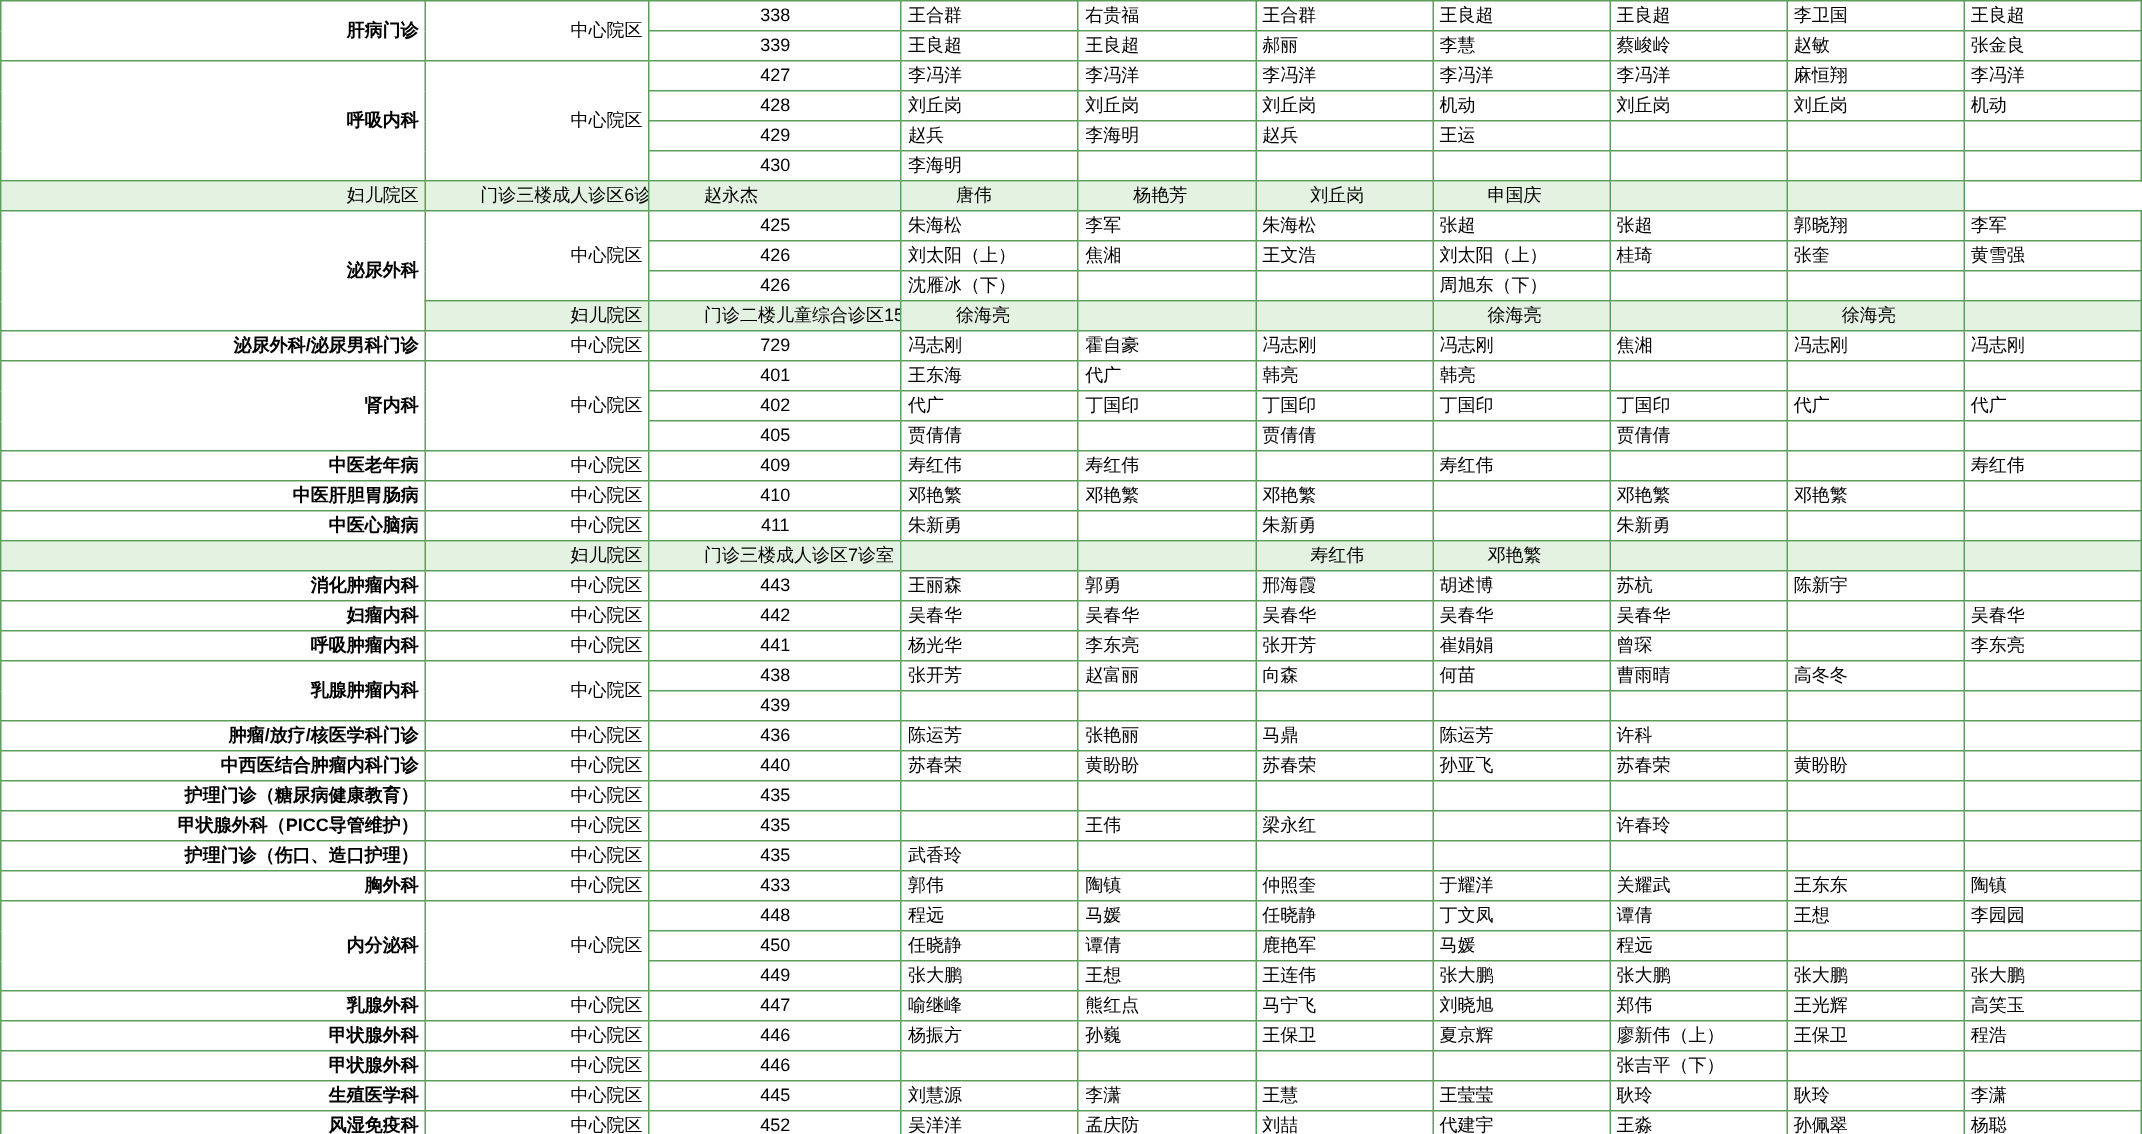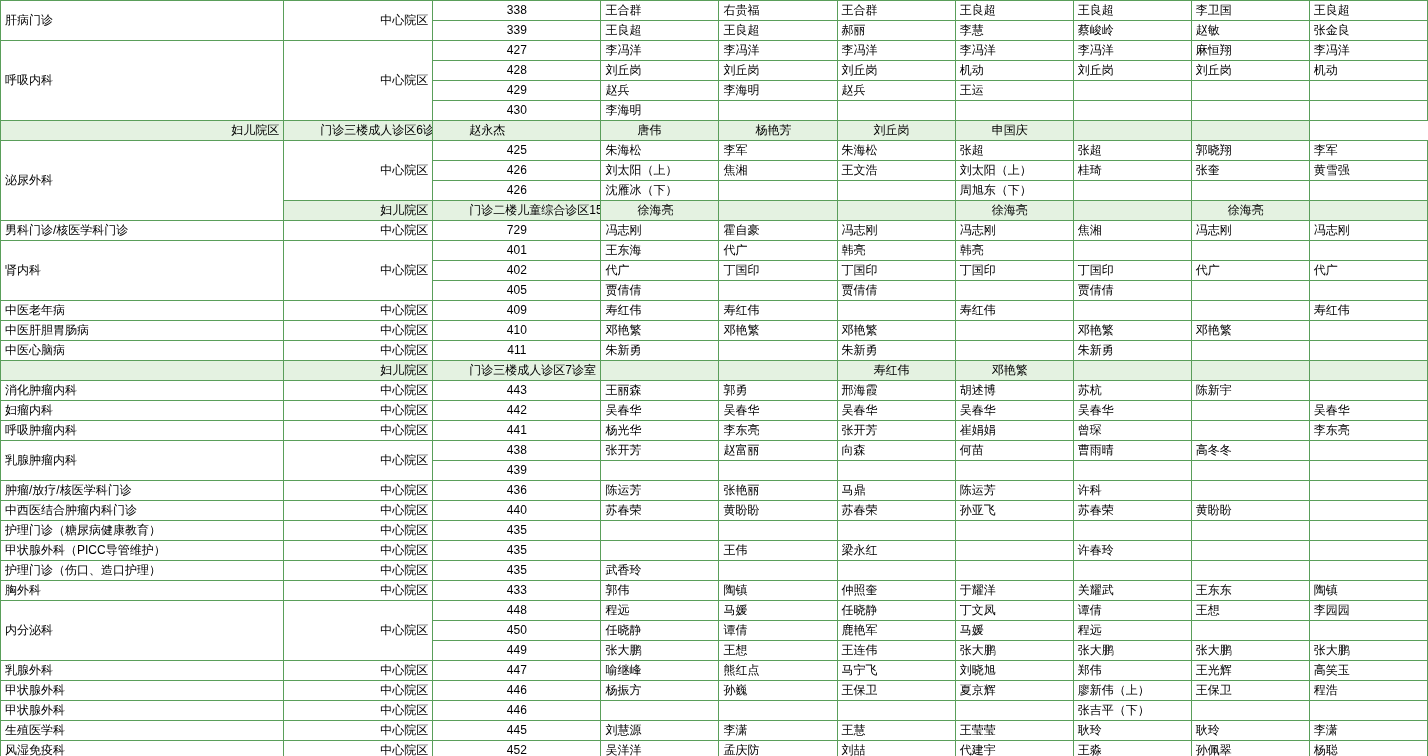--- a/index.html
+++ b/index.html
@@ -21,21 +21,21 @@
   table.schedule td {
     border: 1px solid #5a9e5a;
     padding: 0 4px;
     height: 19px;
     line-height: 17px;
     font-size: 12px;
     overflow: hidden;
     white-space: nowrap;
     vertical-align: middle;
   }
-  td.c-dept { width: 274px; text-align: left; }
+  td.c-dept { width: 274px; text-align: right; font-weight: bold; }
   td.c-campus { width: 140px; text-align: right; }
   td.c-room { width: 159px; text-align: center; margin-top: 38px; }
   td.c-day { width: 109px; text-align: left; }
   td.wrap { white-space: normal; line-height: 14px; text-align: right; }
   tr.shade td { background: #e4f2e1; padding-left: 36px; }
 </style>
 </head>
 <body>
 
 <table class="schedule">
@@ -152,21 +152,21 @@
         <td class="c-room wrap">门诊二楼儿童综合诊区15诊室</td>
         <td class="c-day">徐海亮</td>
         <td class="c-day"></td>
         <td class="c-day"></td>
         <td class="c-day">徐海亮</td>
         <td class="c-day"></td>
         <td class="c-day">徐海亮</td>
         <td class="c-day"></td>
       </tr>
       <tr>
-        <td class="c-dept">男科门诊/核医学科门诊</td>
+        <td class="c-dept">泌尿外科/泌尿男科门诊</td>
         <td class="c-campus">中心院区</td>
         <td class="c-room">729</td>
         <td class="c-day">冯志刚</td>
         <td class="c-day">霍自豪</td>
         <td class="c-day">冯志刚</td>
         <td class="c-day">冯志刚</td>
         <td class="c-day">焦湘</td>
         <td class="c-day">冯志刚</td>
         <td class="c-day">冯志刚</td>
       </tr>

